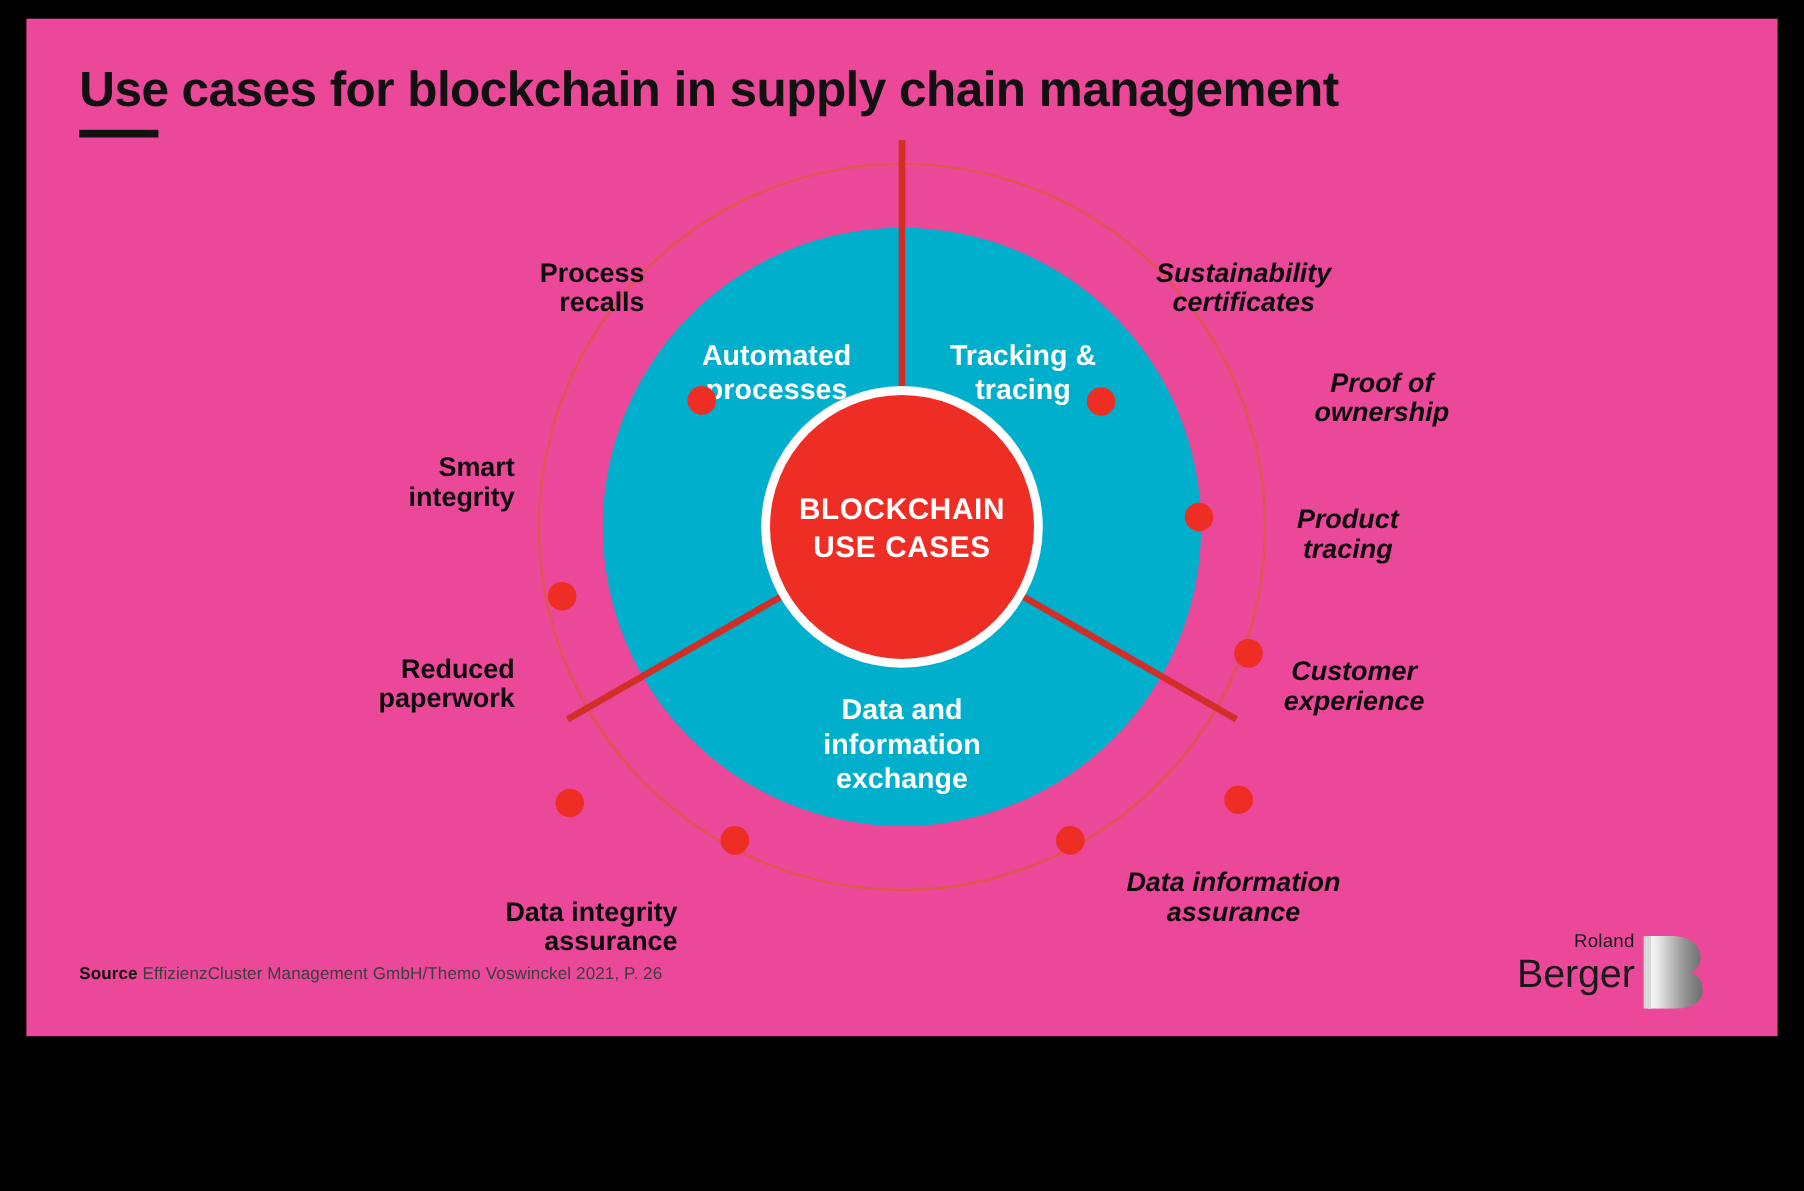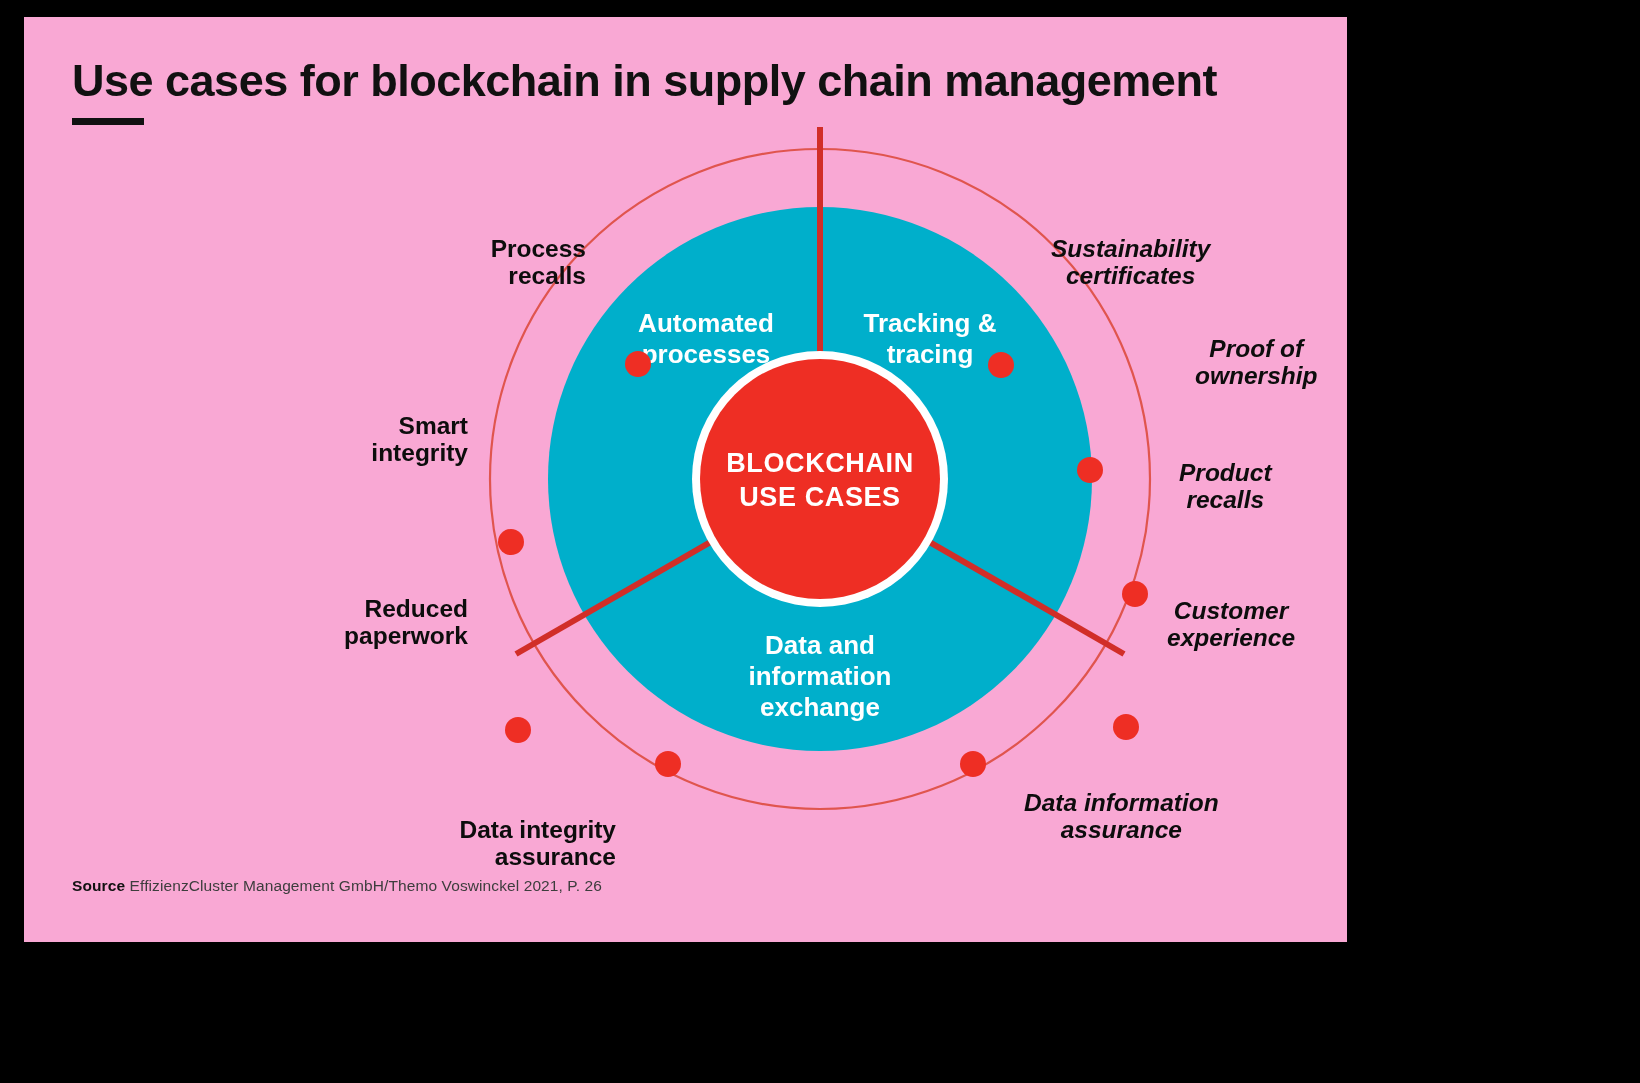--- a/index.html
+++ b/index.html
@@ -10,23 +10,23 @@
   body {
     width: 1640px;
     height: 1083px;
     overflow: hidden;
     font-family: "Liberation Sans", sans-serif;
   }
   #slide-frame {
     position: absolute;
     left: 24px;
     top: 17px;
-    width: 1323px;
+    width: 1592px;
     height: 925px;
-    background: #f9a8d4;
+    background: #ec4899;
     overflow: hidden;
   }
 
   
   #title-block {
     position: absolute;
     left: 48px;
     top: 40px;
     width: 1300px;
   }
@@ -198,28 +198,47 @@
     <div class="outer-label left" style="right:1000px; top:662px;margin-top:27px;">Data integrity
 assurance</div>
 
     <div class="outer-label right" style="left:1000px; top:662px;">Data information
 assurance</div>
 
     <div class="outer-label right" style="left:1143px; top:470px;">Customer
 experience</div>
 
     <div class="outer-label right" style="left:1155px; top:332px;">Product
-recalls</div>
+tracing</div>
 
     <div class="outer-label right" style="left:1156px; top:208px;margin-left:15px;">Proof of
 ownership</div>
 
     <div class="outer-label right" style="left:1027px; top:108px;">Sustainability
 certificates</div>
   </div>
 
   <div id="source-line">
     <b>Source</b>
     <span>EffizienzCluster Management GmbH/Themo Voswinckel 2021, P. 26</span>
   </div>
 
+  <div id="logo">
+    <div id="logo-text">
+      <div id="logo-roland">Roland</div>
+      <div id="logo-berger">Berger</div>
+    </div>
+    <svg id="logo-mark" viewBox="0 0 54 66">
+      <defs>
+        <linearGradient id="gm" x1="0" y1="0" x2="1" y2="0">
+          <stop offset="0%" stop-color="#ffffff"></stop>
+          <stop offset="18%" stop-color="#e8e8e8"></stop>
+          <stop offset="45%" stop-color="#b9b9b9"></stop>
+          <stop offset="70%" stop-color="#8f8f8f"></stop>
+          <stop offset="100%" stop-color="#6e6e6e"></stop>
+        </linearGradient>
+      </defs>
+      <path d="M4 0 H26 C42 0 52 8 52 20 C52 27 48 31 43 33 C49 35 54 40 54 49 C54 60 44 66 28 66 H4 Z" fill="url(#gm)"></path>
+      <rect x="0" y="0" width="7" height="66" fill="#d8d8d8"></rect>
+    </svg>
+  </div>
 
 </div>
 
 </body></html>

